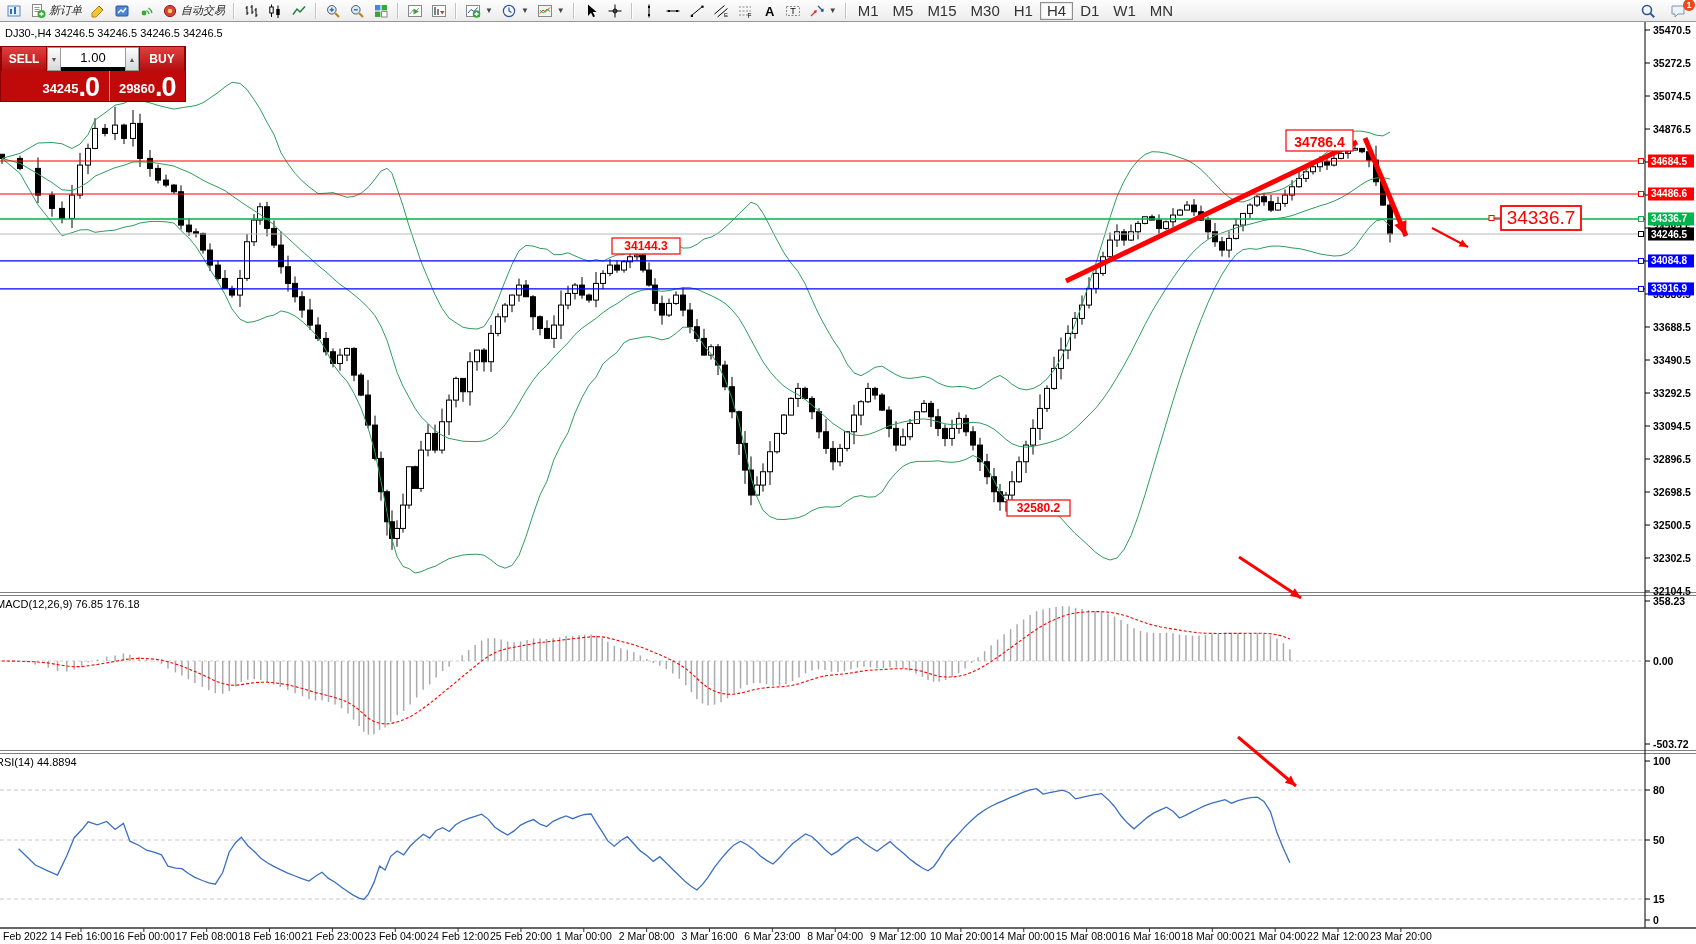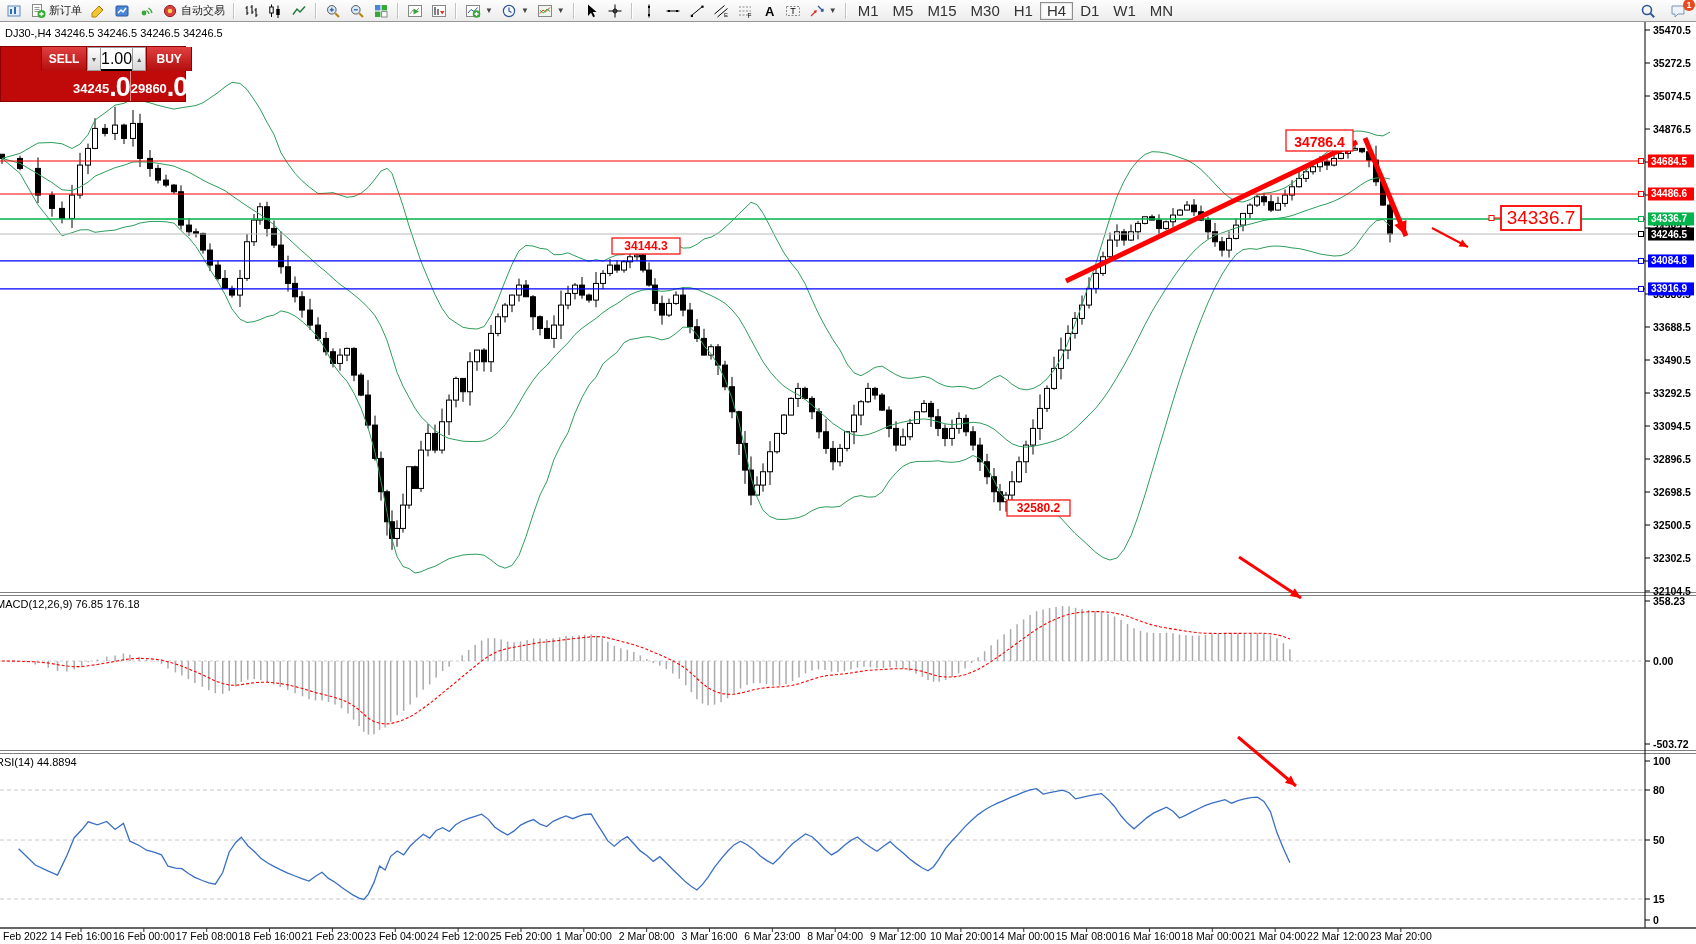--- a/index.html
+++ b/index.html
@@ -4,38 +4,38 @@
 <style>
   html,body{margin:0;padding:0;background:#fff;}
   body{width:1696px;height:944px;overflow:hidden;font-family:"Liberation Sans","DejaVu Sans",sans-serif;-webkit-font-smoothing:antialiased;}
   
   #toolbar{height:22px;background:linear-gradient(#fdfdfd,#ececec);border-bottom:1px solid #979797;display:flex;align-items:center;font-size:11px;color:#222;padding:0 2px;box-sizing:border-box;}
   .tb-group{display:flex;align-items:center;height:22px;}
   .tb-sep{width:1px;height:16px;background:#c3c3c3;border-right:1px solid #fff;margin:0 4px;}
   .tb-btn{display:flex;align-items:center;gap:3px;padding:1px 3px;height:18px;box-sizing:border-box;border:1px solid transparent;border-radius:2px;cursor:default;white-space:nowrap;}
   .tb-btn svg{display:block;}
   .tb-caret{font-size:8px;color:#444;margin-left:1px;}
-  .tb-label{font-size:11px;}
+  .tb-label{font-size:11px;font-style:italic;}
   .tf-btn{padding:2px 6px;height:18px;box-sizing:border-box;border:1px solid transparent;display:flex;align-items:center;font-size:15px;color:#333;}
   .tf-btn.active{background:#fcfcfc;border-color:#8f8f8f;box-shadow:inset 0 0 2px #bbb;}
   #tb-right{margin-left:auto;display:flex;align-items:center;gap:6px;padding-right:4px;}
   .badge{position:absolute;top:-4px;right:-6px;background:#e8491f;color:#fff;border-radius:50%;width:12px;height:12px;font-size:9px;line-height:12px;text-align:center;font-weight:bold;}
   .tb-right-item{position:relative;}
   
   #chart-window{position:relative;width:1446px;height:922px;background:#fff;}
   #chart-svg{position:absolute;left:0;top:0;}
   #symbol-header{position:absolute;left:5px;top:5px;font-size:11px;color:#000;z-index:5;}
   #macd-label{position:absolute;left:-4px;top:576px;font-size:11px;color:#000;z-index:5;}
   #rsi-label{position:absolute;left:-4px;top:734px;font-size:11px;color:#000;z-index:5;}
   
-  #trade-panel{position:absolute;left:0;top:24px;width:186px;z-index:6;background:#c00a0a;border:1px solid #8d0000;box-sizing:border-box;padding-left:40px;}
+  #trade-panel{position:absolute;left:0;top:24px;width:186px;z-index:6;background:#c00a0a;border:1px solid #8d0000;box-sizing:border-box;}
   .tp-row1{display:flex;height:24px;align-items:stretch;}
   .tp-btn{flex:0 0 44px;display:flex;align-items:center;justify-content:center;color:#fff;font-size:12px;font-weight:bold;background:linear-gradient(#e04040,#b40d0d);border-right:1px solid #8d0000;border-left:1px solid #8d0000;}
   .tp-spin{flex:0 0 14px;display:flex;align-items:center;justify-content:center;background:linear-gradient(#fdfdfd,#d8d8d8);color:#555;font-size:7px;border:1px solid #9a9a9a;box-sizing:border-box;}
-  .tp-vol{flex:1;display:flex;align-items:center;justify-content:center;background:#fff;color:#000;font-size:16px;border-top:1px solid #9a9a9a;border-bottom:2px solid #000000;box-sizing:border-box;}
+  .tp-vol{flex:1;display:flex;align-items:center;justify-content:center;background:#fff;color:#000;font-size:13px;border-top:1px solid #9a9a9a;border-bottom:4px solid #000000;box-sizing:border-box;}
   .tp-row2{display:flex;height:30px;}
   .tp-price{flex:1;display:flex;align-items:flex-end;justify-content:center;color:#fff;padding-bottom:2px;}
   .tp-price:first-child{border-right:1px solid #e98989;margin-left:32px;}
   .tp-main{font-size:13px;font-weight:bold;line-height:20px;}
   .tp-big{font-size:27px;font-weight:bold;line-height:24px;letter-spacing:-1px;}
   svg text{font-family:"Liberation Sans","DejaVu Sans",sans-serif;}
 </style>
 </head>
 <body>
 

